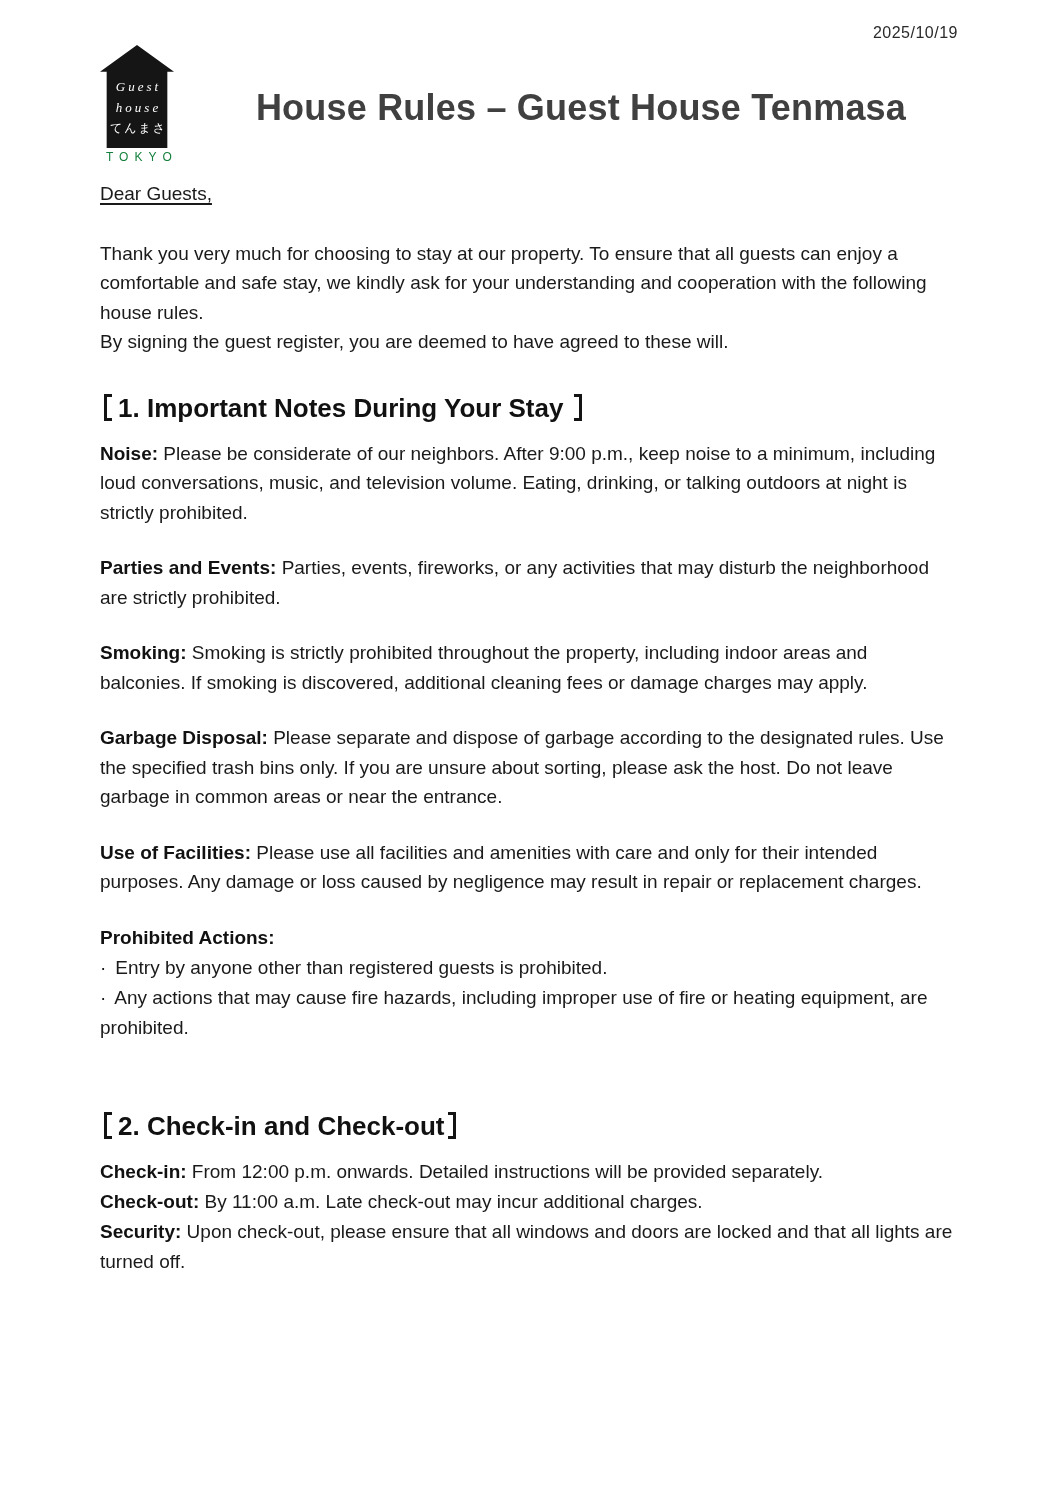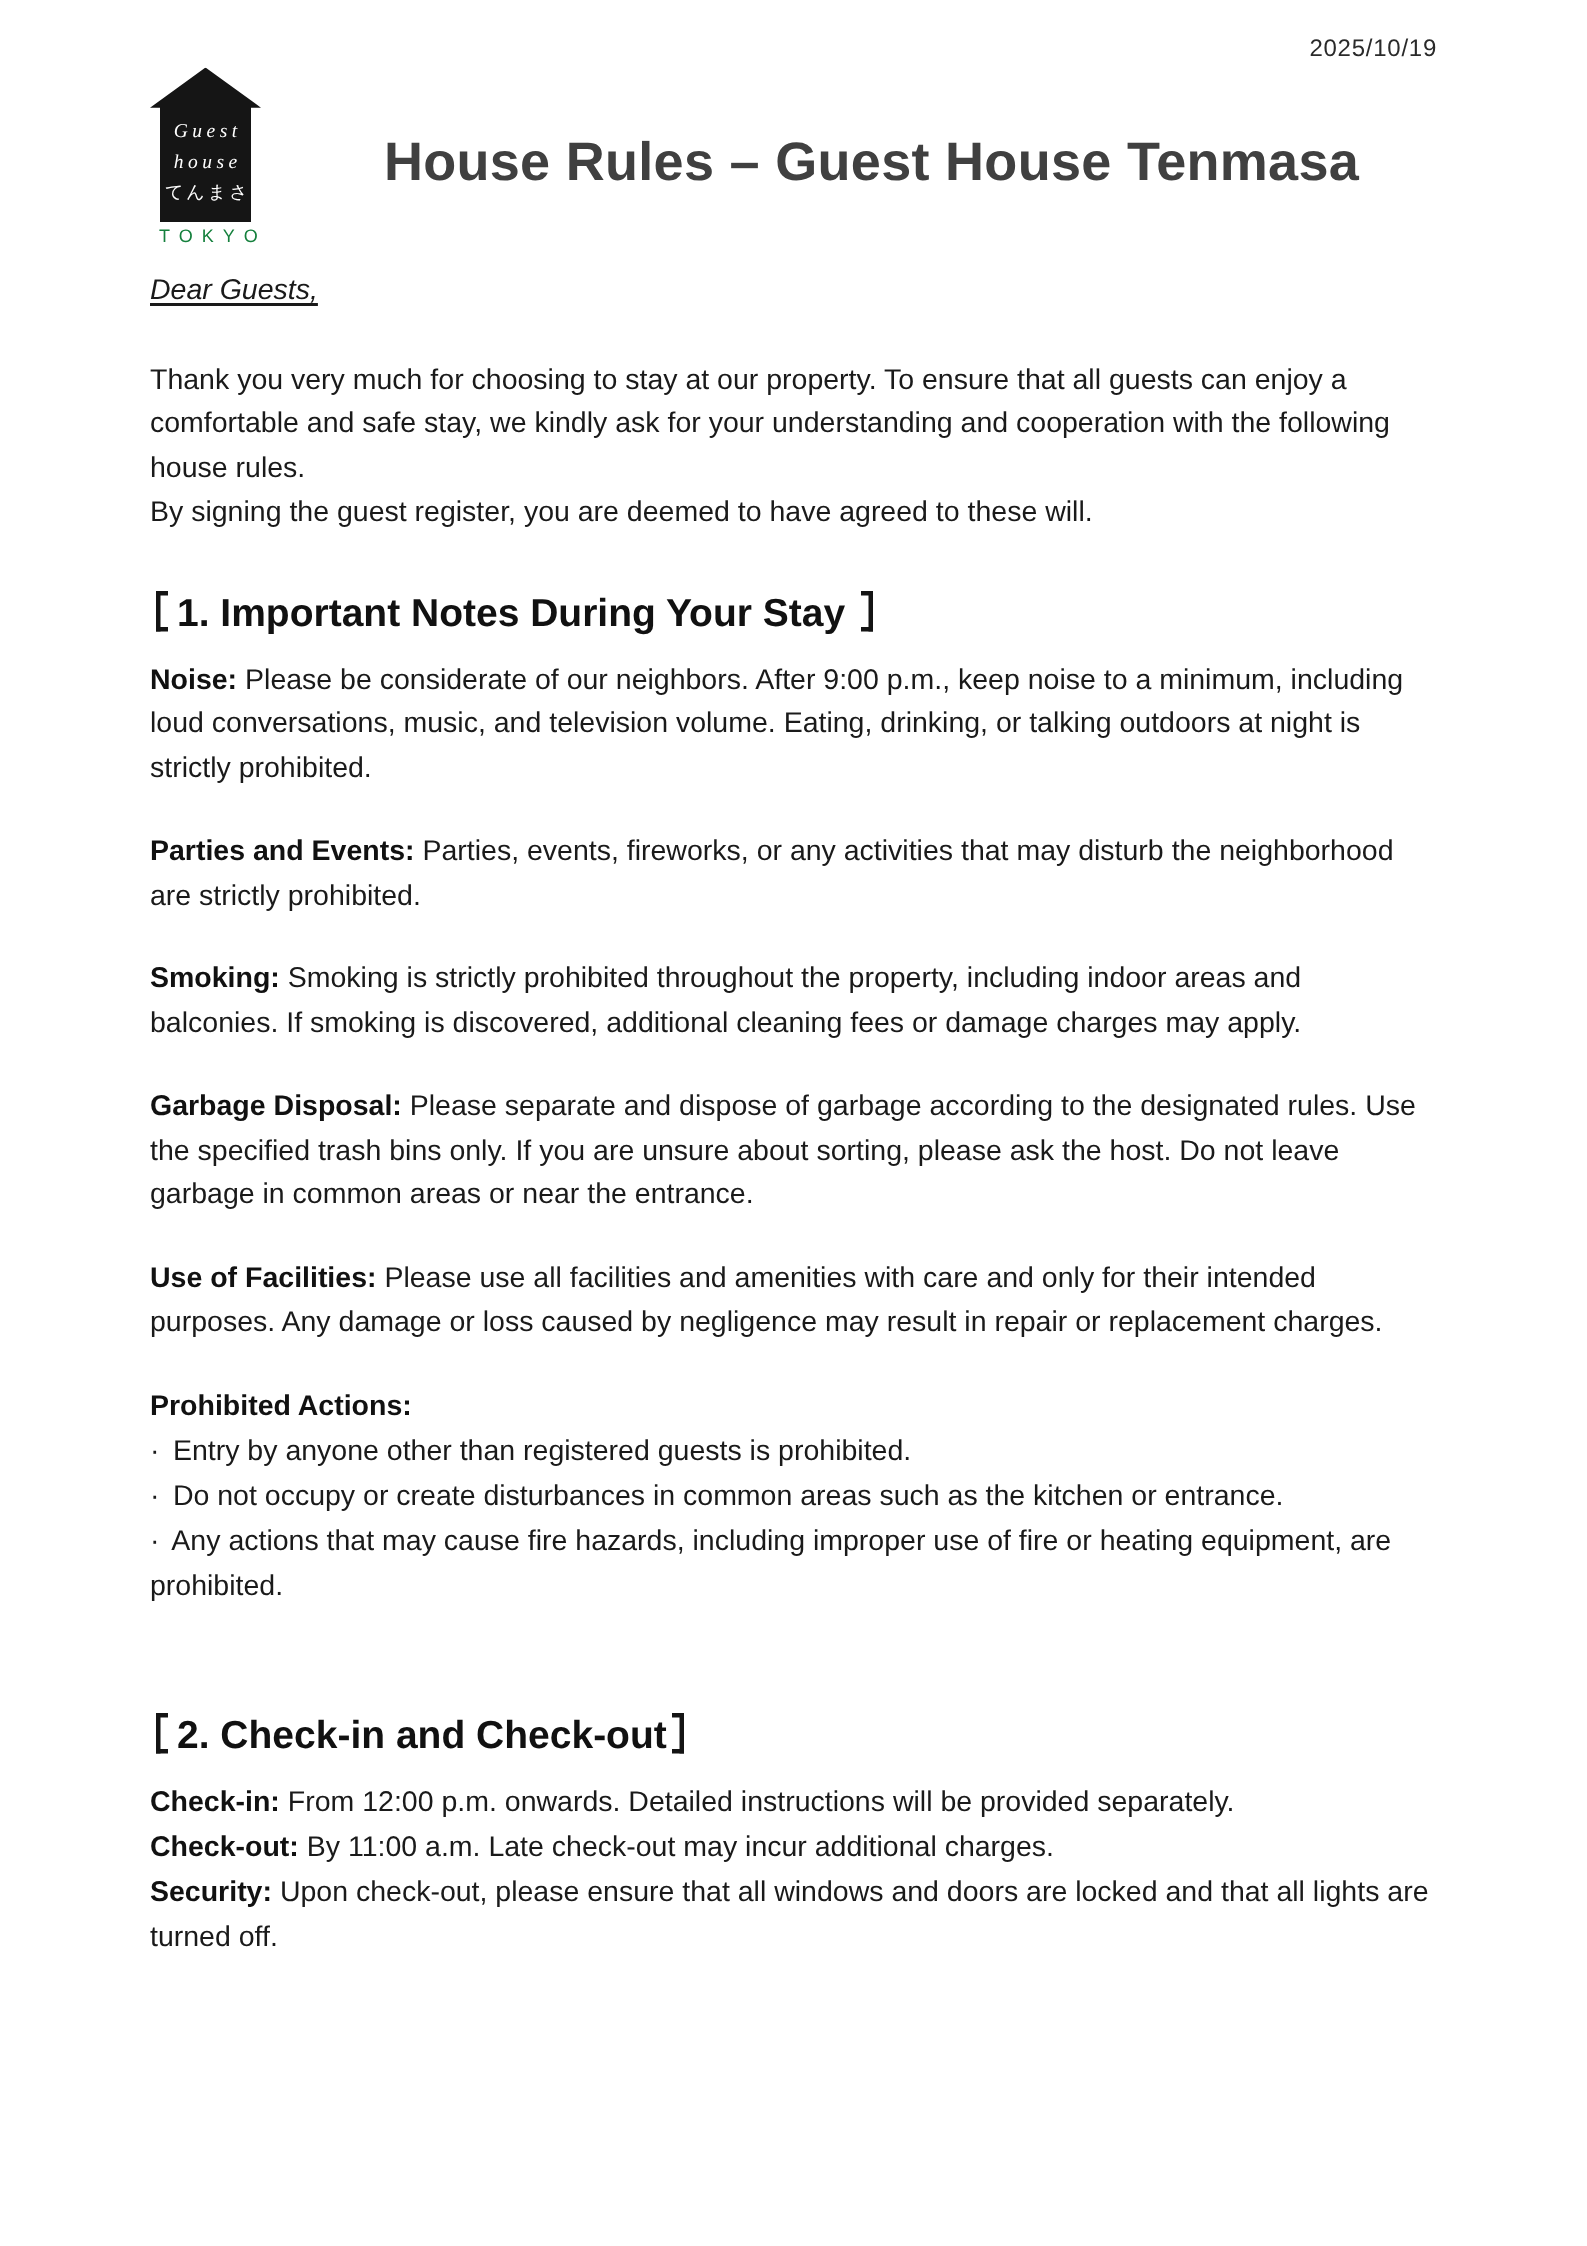--- a/index.html
+++ b/index.html
@@ -63,21 +63,20 @@
     padding-left: 28px;
     color: #404040;
   }
 
   
   .salutation { margin-top: 15px; font-size: 19px; line-height: 29.5px; }
   .salutation span {
     text-decoration: underline;
     text-underline-offset: 3px;
     text-decoration-thickness: 1.5px;
-    font-style: italic;
   }
   .intro { margin-top: 30px; }
   .intro div { font-size: 19px; line-height: 29.5px; }
 
   .sec-h {
     font-size: 26px;
     font-weight: 700;
     line-height: 38px;
     padding-left: 4px;
     color: #111111;
@@ -142,21 +141,20 @@
 
     <p class="rule"><b>Smoking:</b> <span>Smoking is strictly prohibited throughout the property, including indoor areas and balconies. If smoking is discovered, additional cleaning fees or damage charges may apply.</span></p>
 
     <p class="rule"><b>Garbage Disposal:</b> <span>Please separate and dispose of garbage according to the designated rules. Use the specified trash bins only. If you are unsure about sorting, please ask the host. Do not leave garbage in common areas or near the entrance.</span></p>
 
     <p class="rule"><b>Use of Facilities:</b> <span>Please use all facilities and amenities with care and only for their intended purposes. Any damage or loss caused by negligence may result in repair or replacement charges.</span></p>
 
     <div class="prohibited">
       <div class="plabel">Prohibited Actions:</div>
       <div class="bullet-line"><span class="bullet">·</span> <span>Entry by anyone other than registered guests is prohibited.</span></div>
-      <div class="bullet-line"><span class="bullet">·</span> <span>Do not occupy or create disturbances in common areas such as the kitchen or entrance.</span></div>
       <div class="bullet-line"><span class="bullet">·</span> <span>Any actions that may cause fire hazards, including improper use of fire or heating equipment, are prohibited.</span></div>
     </div>
 
     <h2 class="sec-h sec-h-2"><span class="lb lb-open"></span><span>2. Check-in and Check-out</span><span class="lb lb-close"></span></h2>
 
     <div class="check-block">
       <div class="chk"><b>Check-in:</b> <span>From 12:00 p.m. onwards. Detailed instructions will be provided separately.</span></div>
       <div class="chk"><b>Check-out:</b> <span>By 11:00 a.m. Late check-out may incur additional charges.</span></div>
       <div class="chk"><b>Security:</b> <span>Upon check-out, please ensure that all windows and doors are locked and that all lights are turned off.</span></div>
     </div>

